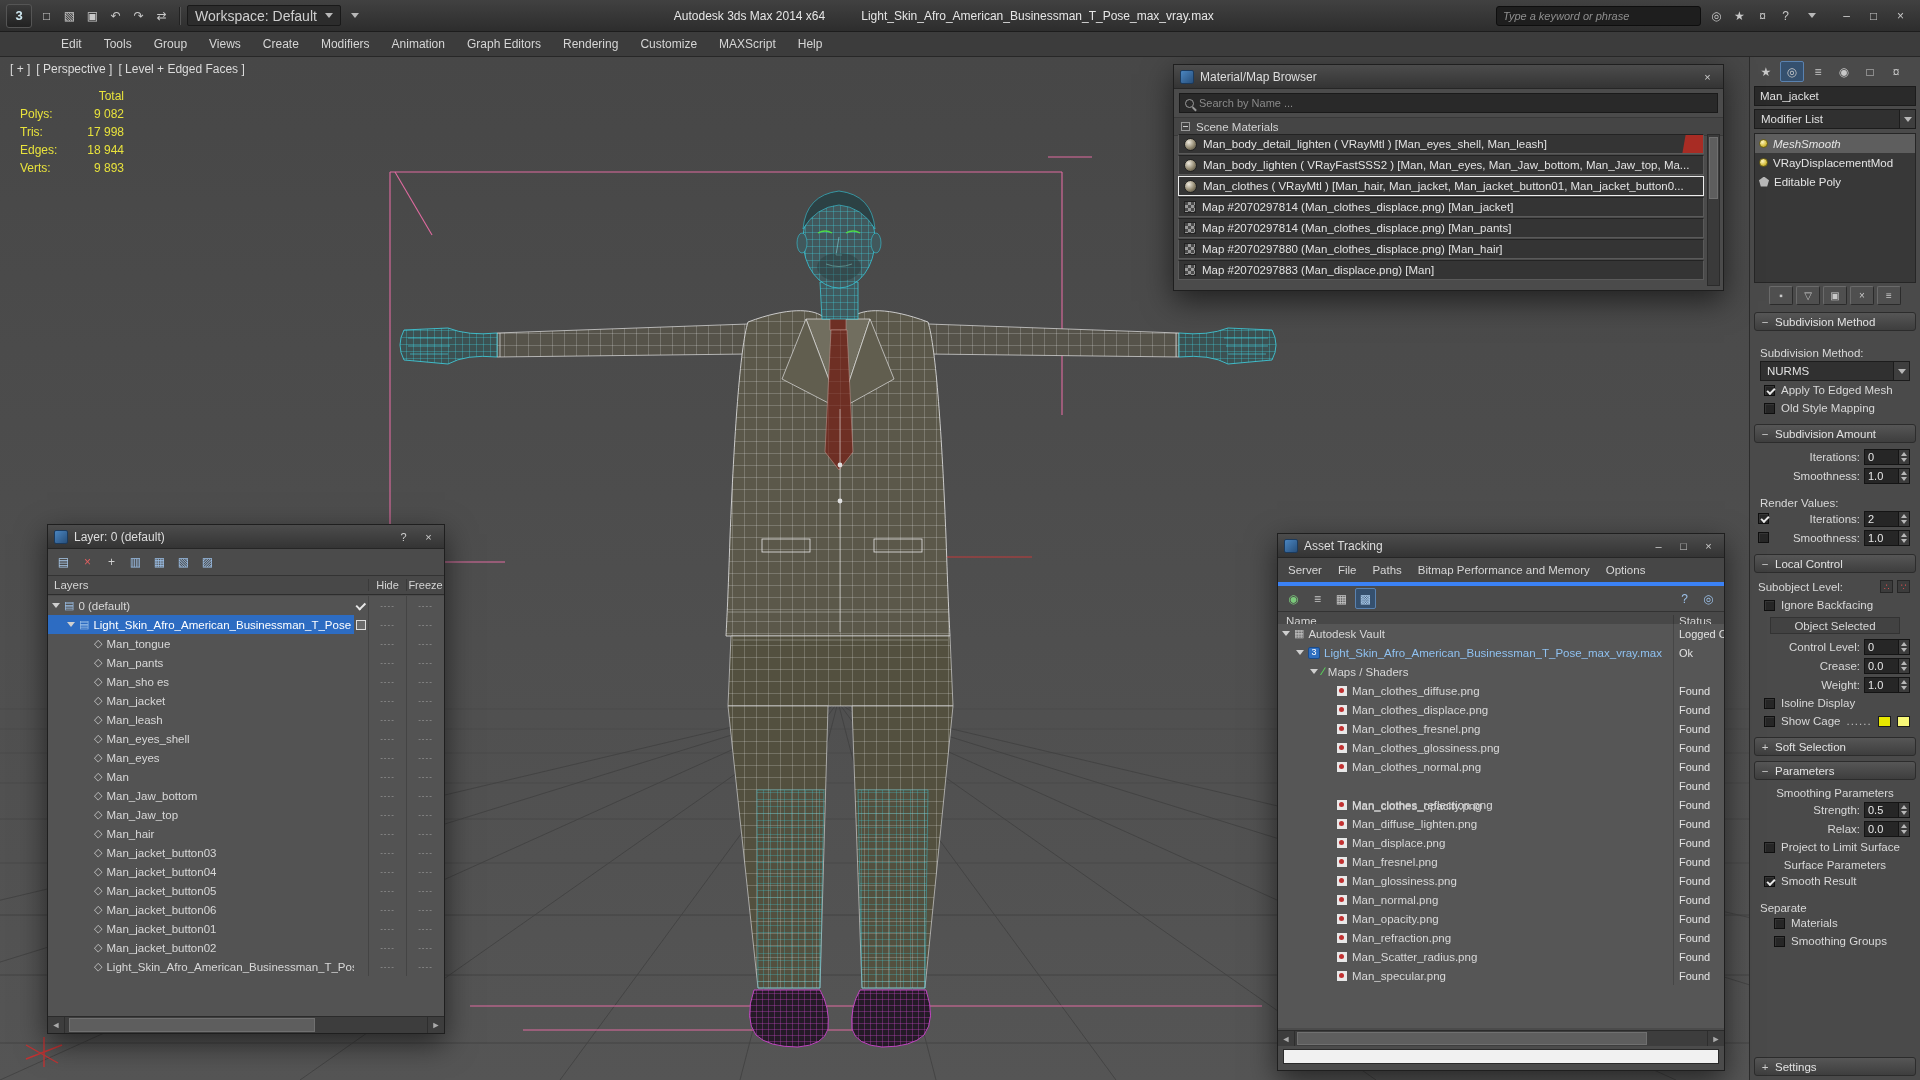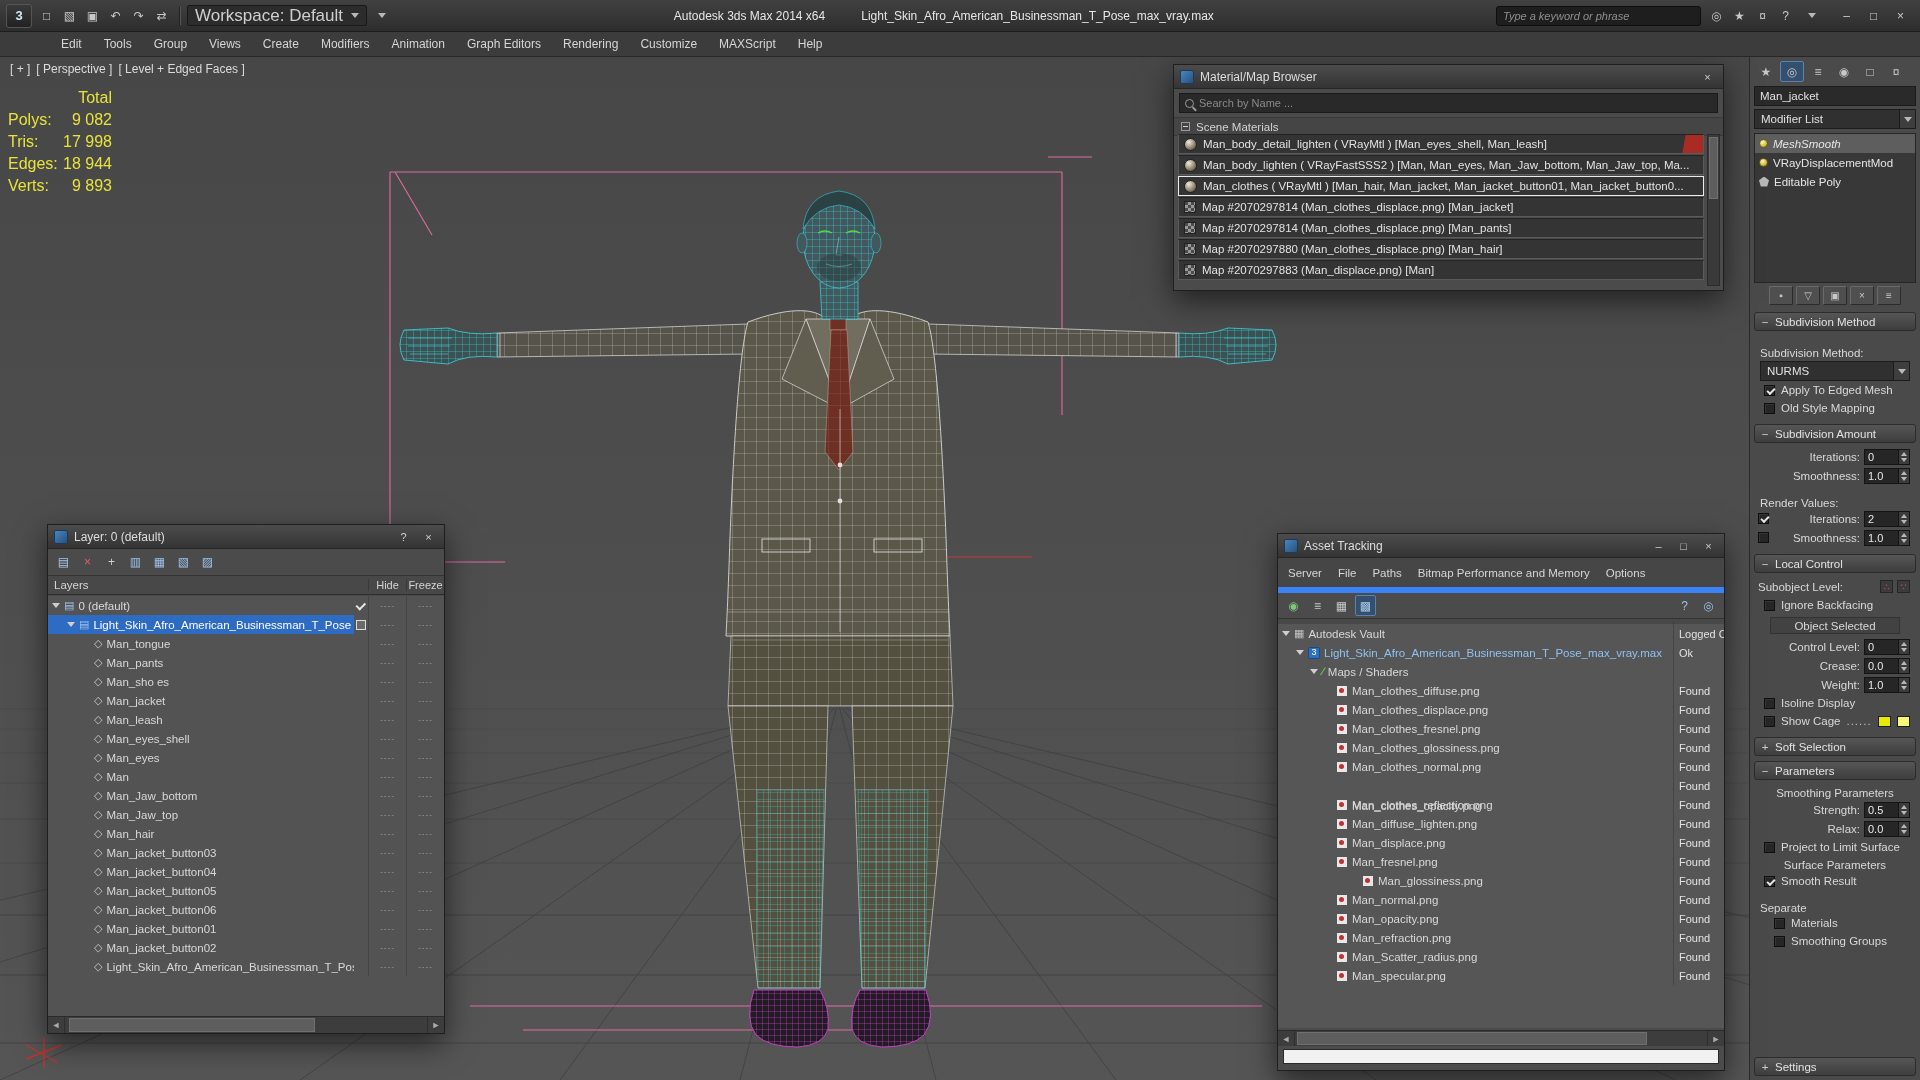--- a/index.html
+++ b/index.html
@@ -12,21 +12,21 @@
     background:linear-gradient(#414141,#2d2d2d); border-bottom:1px solid #1d1d1d;
     display:flex; align-items:center; padding:0 6px; gap:4px; z-index:50; }
   .app-btn { width:26px; height:24px; background:linear-gradient(#3a3a3a,#222);
     border:1px solid #555; border-radius:3px; display:flex; align-items:center; justify-content:center;
     color:#cfe8f0; font-weight:bold; font-size:13px; }
   .tb-btn { width:21px; height:21px; display:flex; align-items:center; justify-content:center;
     color:#c8c8c8; font-size:12px; border:1px solid transparent; border-radius:2px; }
   .tb-btn.active { background:#35506e; border-color:#5a82b0; }
   .tb-sep { width:1px; height:18px; background:#222; margin:0 3px; box-shadow:1px 0 0 #555; }
   .workspace { height:21px; background:#2c2c2c; border:1px solid #191919; border-radius:2px;
-    display:flex; align-items:center; gap:8px; padding:0 7px; font-size:17px; color:#cfcfcf; }
+    display:flex; align-items:center; gap:8px; padding:0 7px; font-size:14px; color:#cfcfcf; }
   .caret-down { width:0; height:0; border-left:4px solid transparent; border-right:4px solid transparent;
     border-top:5px solid #b8b8b8; display:inline-block; }
   .tb-titles { position:absolute; left:50%; transform:translateX(-53%); display:flex; gap:36px;
     white-space:nowrap; color:#e6e6e6; font-size:12px; }
   .tb-right { margin-left:auto; display:flex; align-items:center; gap:5px; }
   .tb-search { width:205px; height:20px; background:#1e1e1e; border:1px solid #0e0e0e; border-radius:3px;
     display:flex; align-items:center; padding:0 6px; }
   .tb-search input { flex:1; background:transparent; border:none; outline:none; color:#cfcfcf;
     font-style:italic; font-size:11px; font-family:"Liberation Sans",sans-serif; }
   .tb-search input::placeholder { color:#8f8f8f; font-style:italic; }
@@ -36,21 +36,21 @@
   
   .menubar { position:absolute; left:0; top:32px; width:1920px; height:25px; background:#3c3c3c;
     border-bottom:1px solid #272727; display:flex; align-items:center; padding-left:50px; z-index:49; }
   .menu-item { padding:0 11px; height:100%; display:flex; align-items:center; color:#d6d6d6; font-size:12px; }
 
   
   .viewport { position:absolute; left:0; top:57px; width:1749px; height:1023px;
     background:linear-gradient(#474747,#555); overflow:hidden; }
   .scene { position:absolute; left:0; top:0; }
   .vp-label { position:absolute; left:10px; top:5px; color:#dcdcdc; font-size:12px; display:flex; gap:6px; z-index:5; }
-  .vp-stats { position:absolute; left:8px; top:32px; color:#e8e23c; font-size:16px;
+  .vp-stats { position:absolute; left:20px; top:32px; color:#e8e23c; font-size:12px;
     display:grid; grid-template-columns:44px 52px; column-gap:8px; row-gap:4px; z-index:5; }
   .st-label { text-align:left; }
   .st-value { text-align:right; }
 
   
   .fwin { position:absolute; background:#4b4b4b; border:1px solid #1f1f1f;
     box-shadow:0 10px 28px rgba(0,0,0,.55); z-index:30; font-size:11.5px; }
   .fwin-title { height:24px; display:flex; align-items:center; gap:6px; padding:0 6px;
     background:linear-gradient(#4c4c4c,#343434); border-bottom:1px solid #262626; color:#dedede; font-size:12px; }
   .fwin-title .spacer { flex:1; }
@@ -113,21 +113,21 @@
   .l-hscroll { position:absolute; left:0; right:0; bottom:0; height:17px; background:#3d3d3d;
     border-top:1px solid #2b2b2b; display:flex; align-items:stretch; }
   .scr-arrow { width:17px; display:flex; align-items:center; justify-content:center; color:#aaa;
     font-size:9px; border-right:1px solid #2e2e2e; }
   .scr-arrow.right { border-left:1px solid #2e2e2e; border-right:none; }
   .scr-track { flex:1; position:relative; }
   .scr-thumb { position:absolute; top:1px; bottom:1px; background:#5e5e5e; border:1px solid #707070; }
 
   
   #asset-tracking { left:1277px; top:533px; width:448px; height:538px; }
-  .a-menu { height:35px; display:flex; align-items:center; background:#464646; border-bottom:6px solid #3b82f6; padding:0 2px; }
+  .a-menu { height:28px; display:flex; align-items:center; background:#464646; border-bottom:4px solid #3b82f6; padding:0 2px; }
   .a-menu .menu-item { padding:0 8px; font-size:11.5px; }
   .a-toolbar { height:26px; display:flex; align-items:center; gap:3px; padding:0 5px; border-bottom:1px solid #333; }
   .a-toolbar .grow { flex:1; }
   .a-head { height:19px; display:flex; align-items:center; background:#484848; border-bottom:1px solid #2d2d2d; color:#d4d4d4; }
   .a-head .hn { flex:1; padding-left:8px; }
   .a-head .hs { width:51px; border-left:1px solid #3a3a3a; padding-left:5px; }
   .a-list { position:absolute; left:0; right:0; top:90px; bottom:42px; background:#565656; overflow:hidden; }
   .a-row { height:19px; display:flex; align-items:center; }
   .a-name { flex:1; height:100%; display:flex; align-items:center; gap:4px; overflow:hidden; white-space:nowrap; }
   .a-text.blue { color:#8fc1f0; }
@@ -842,21 +842,21 @@
         </div>
         <div class="a-row">
           <div class="a-name" style="padding-left: 46px;">
             <span class="expander-spacer"></span>
             <span class="a-ico ico-png"></span>
             <span class="a-text">Man_fresnel.png</span>
           </div>
           <div class="a-status">Found</div>
         </div>
         <div class="a-row">
-          <div class="a-name" style="padding-left: 72px;">
+          <div class="a-name" style="padding-left: 46px;">
             <span class="expander-spacer"></span>
             <span class="a-ico ico-png"></span>
             <span class="a-text">Man_glossiness.png</span>
           </div>
           <div class="a-status">Found</div>
         </div>
         <div class="a-row">
           <div class="a-name" style="padding-left: 46px;">
             <span class="expander-spacer"></span>
             <span class="a-ico ico-png"></span>

